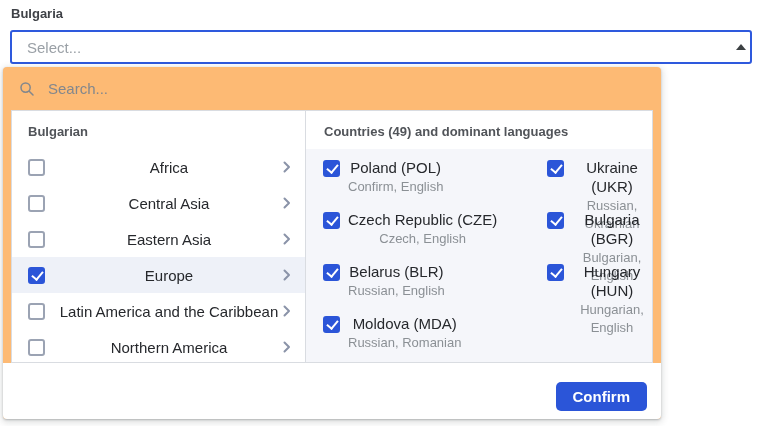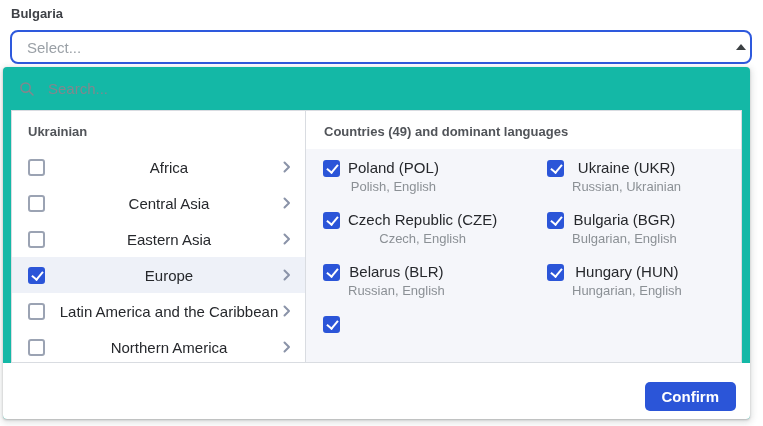--- a/index.html
+++ b/index.html
@@ -1,27 +1,27 @@
 <!DOCTYPE html>
 <html><head>
 <meta charset="utf-8">
 <style>
   html,body { margin:0; padding:0; background:#fff; font-family:"Liberation Sans", sans-serif; }
   .screen { position:relative; width:763px; height:426px; background:#fff; overflow:hidden; }
 
   .field-label { position:absolute; left:11px; top:6px; font-size:13px; font-weight:bold; color:#3f4247; }
 
   .select-box { position:absolute; left:10px; top:30px; width:742px; height:34px; box-sizing:border-box;
-    border:2px solid #2e59dd; border-radius:8px; background:#fff; display:flex; align-items:center;
+    border:2px solid #2e59dd; border-radius:3px; background:#fff; display:flex; align-items:center;
     justify-content:space-between; padding:0 4px 0 15px; cursor:pointer; }
   .select-placeholder { color:#9aa0a6; font-size:15px; }
   .caret-up { width:0; height:0; border-left:5px solid transparent; border-right:5px solid transparent;
     border-bottom:6px solid #3c4043; }
 
-  .dropdown { position:absolute; left:3px; top:67px; width:747px; background:#14b8a6; border-radius:4px;
+  .dropdown { position:absolute; left:3px; top:67px; width:658px; background:#fdba74; border-radius:4px;
     box-shadow:0 1px 2px rgba(60,64,67,.3), 0 2px 6px 2px rgba(60,64,67,.15); }
 
   .search-row { height:43px; display:flex; align-items:center; padding-left:16px; gap:11px; }
   .search-icon { display:flex; }
   .search-input { border:none; outline:none; font-size:15px; color:#26282c; flex:1;
     font-family:"Liberation Sans", sans-serif; background:transparent; }
   .search-input::placeholder { color:#82878d; }
 
   .list-box { margin:0 8px; height:253px; border:1px solid #d9dce1; box-sizing:border-box; display:flex; overflow:hidden; }
 
@@ -75,21 +75,21 @@
           <circle cx="6.6" cy="6.6" r="4.6" stroke="#82878d" stroke-width="1.5"></circle>
           <line x1="10.2" y1="10.2" x2="14" y2="14" stroke="#82878d" stroke-width="1.5" stroke-linecap="round"></line>
         </svg>
       </span>
       <input class="search-input" placeholder="Search..." style="">
     </div>
 
     <div class="list-box">
 
       <div class="left-pane">
-        <div class="pane-header">Ukrainian</div>
+        <div class="pane-header">Bulgarian</div>
 
         <div class="continent-row">
           <span class="checkbox"></span>
           <span class="row-label">Africa</span>
           <span class="chevron">
             <svg width="8" height="12" viewBox="0 0 8 12" fill="none">
                 <path d="M1.5 1.5 L6 6 L1.5 10.5" stroke="#8a93a8" stroke-width="2" stroke-linecap="round" stroke-linejoin="round"></path>
               </svg>
           </span>
         </div>
@@ -147,21 +147,21 @@
 
       <div class="right-pane">
         <div class="pane-header">Countries (49) and dominant languages</div>
 
         <div class="country-grid">
 
           <div class="country-item">
             <span class="checkbox checked"></span>
             <div class="country-text">
               <div class="country-name">Poland (POL)</div>
-              <div class="country-langs">Polish, English</div>
+              <div class="country-langs">Confirm, English</div>
             </div>
           </div>
 
 
           <div class="country-item">
             <span class="checkbox checked"></span>
             <div class="country-text">
               <div class="country-name">Ukraine (UKR)</div>
               <div class="country-langs">Russian, Ukrainian</div>
             </div>
@@ -194,20 +194,24 @@
           <div class="country-item">
             <span class="checkbox checked"></span>
             <div class="country-text">
               <div class="country-name">Hungary (HUN)</div>
               <div class="country-langs">Hungarian, English</div>
             </div>
           </div>
 
           <div class="country-item">
             <span class="checkbox checked"></span>
+            <div class="country-text">
+              <div class="country-name">Moldova (MDA)</div>
+              <div class="country-langs">Russian, Romanian</div>
+            </div>
           </div>
 
         </div>
       </div>
 
     </div>
 
     <div class="footer">
       <button class="confirm-btn">Confirm</button>
     </div>

